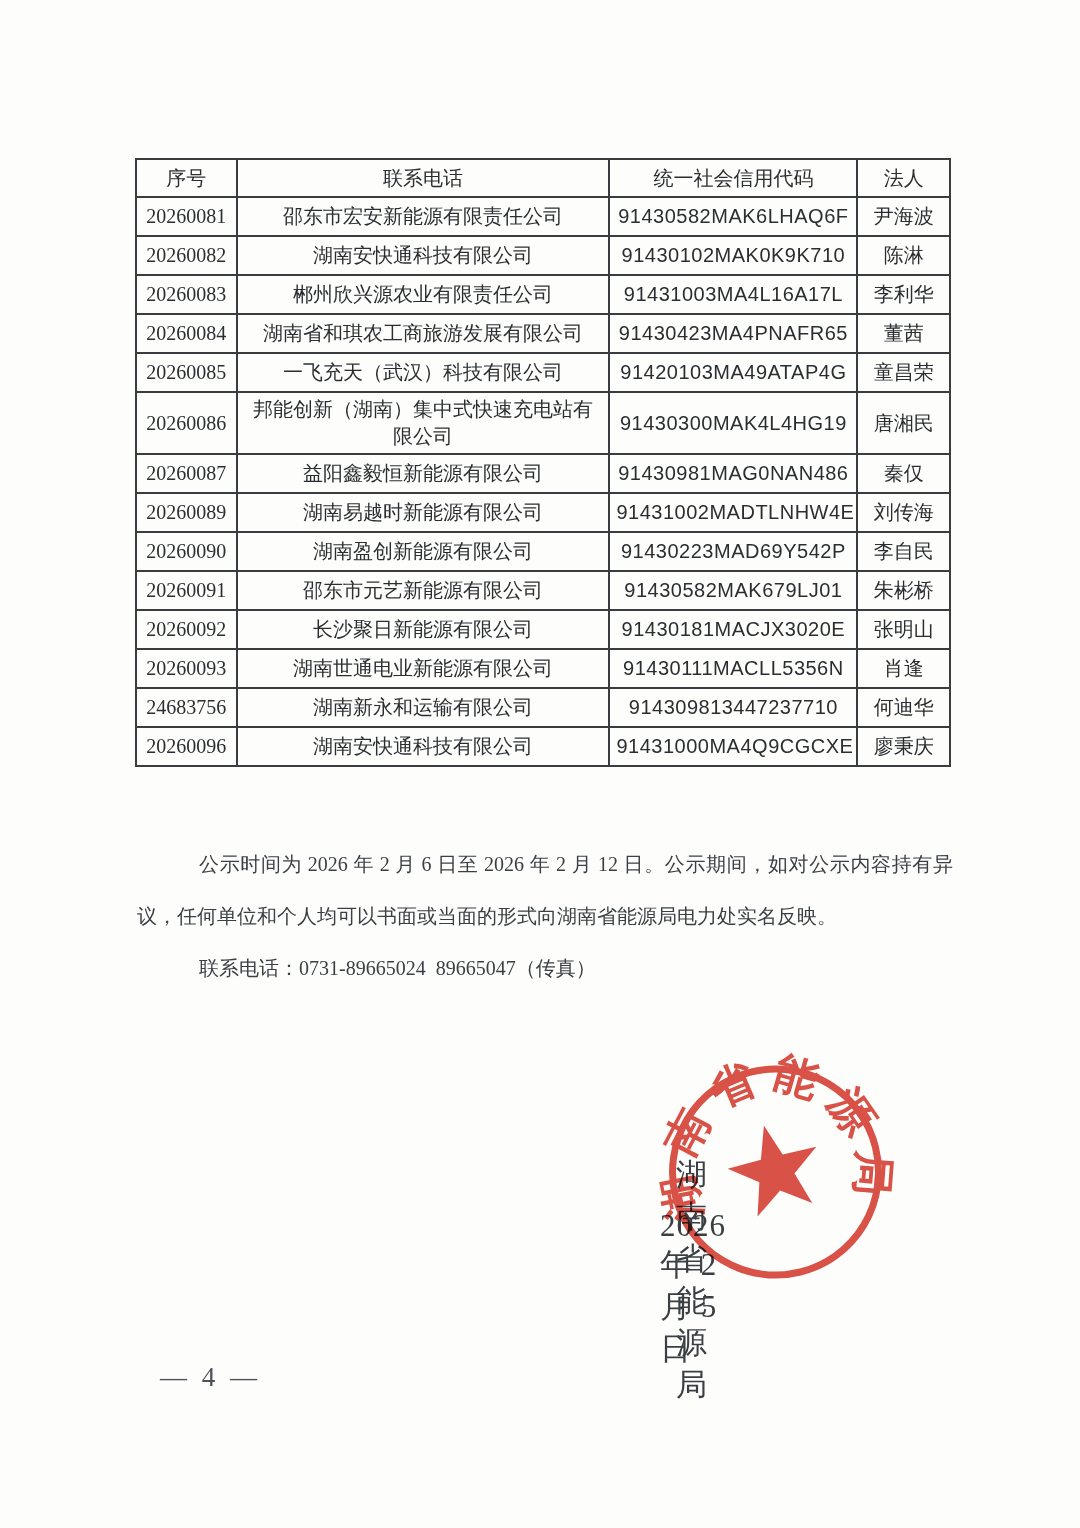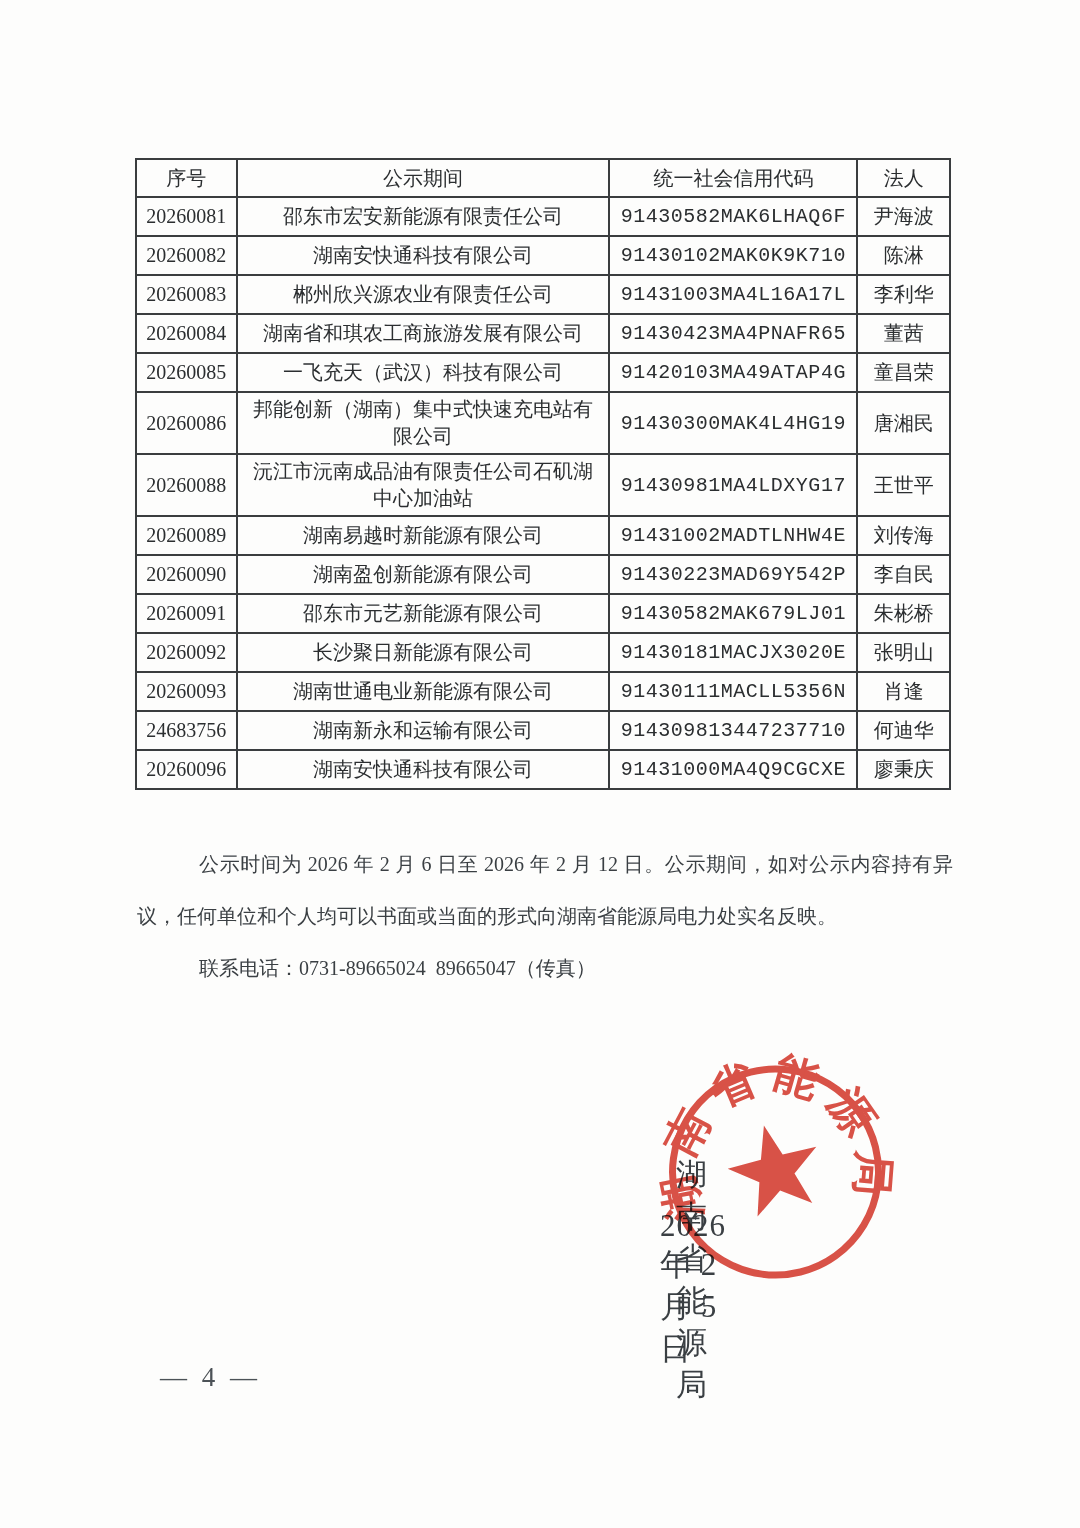--- a/index.html
+++ b/index.html
@@ -31,21 +31,21 @@
     padding: 3px 6px;
     line-height: 1.35;
     font-weight: normal;
   }
   .company-table th { height: 30px; font-size: 20px; }
   .company-table td { height: 31px; }
   .col-seq  { width: 100px; }
   .col-name { width: 370px; }
   .col-code { width: 246px; }
   .col-legal{ width: 92px; }
-  .cell-code { font-family: Liberation Mono, monospace; letter-spacing: 0.5px; }
+  .cell-code { font-family: Liberation Sans, sans-serif; letter-spacing: 0.5px; }
 
   
   .notice-block {
     position: absolute;
     left: 137px;
     top: 838px;
     width: 816px;
     font-size: 20px;
     line-height: 52px;
     text-align: justify;
@@ -111,21 +111,21 @@
   <table class="company-table">
     <colgroup>
       <col class="col-seq">
         <col class="col-name">
         <col class="col-code">
         <col class="col-legal">
     </colgroup>
     <thead>
       <tr>
         <th>序号</th>
-        <th>公示期间</th>
+        <th>联系电话</th>
         <th>统一社会信用代码</th>
         <th>法人</th>
       </tr>
     </thead>
     <tbody id="table-body">
         <tr>
           <td>20260081</td>
           <td>邵东市宏安新能源有限责任公司</td>
           <td class="cell-code">91430582MAK6LHAQ6F</td>
           <td>尹海波</td>
@@ -154,24 +154,24 @@
           <td class="cell-code">91420103MA49ATAP4G</td>
           <td>童昌荣</td>
         </tr>
         <tr>
           <td>20260086</td>
           <td>邦能创新（湖南）集中式快速充电站有限公司</td>
           <td class="cell-code">91430300MAK4L4HG19</td>
           <td>唐湘民</td>
         </tr>
         <tr>
-          <td>20260088</td>
-          <td>沅江市沅南成品油有限责任公司石矶湖中心加油站</td>
-          <td class="cell-code">91430981MA4LDXYG17</td>
-          <td>王世平</td>
+          <td>20260087</td>
+          <td>益阳鑫毅恒新能源有限公司</td>
+          <td class="cell-code">91430981MAG0NAN486</td>
+          <td>秦仅</td>
         </tr>
         <tr>
           <td>20260089</td>
           <td>湖南易越时新能源有限公司</td>
           <td class="cell-code">91431002MADTLNHW4E</td>
           <td>刘传海</td>
         </tr>
         <tr>
           <td>20260090</td>
           <td>湖南盈创新能源有限公司</td>

